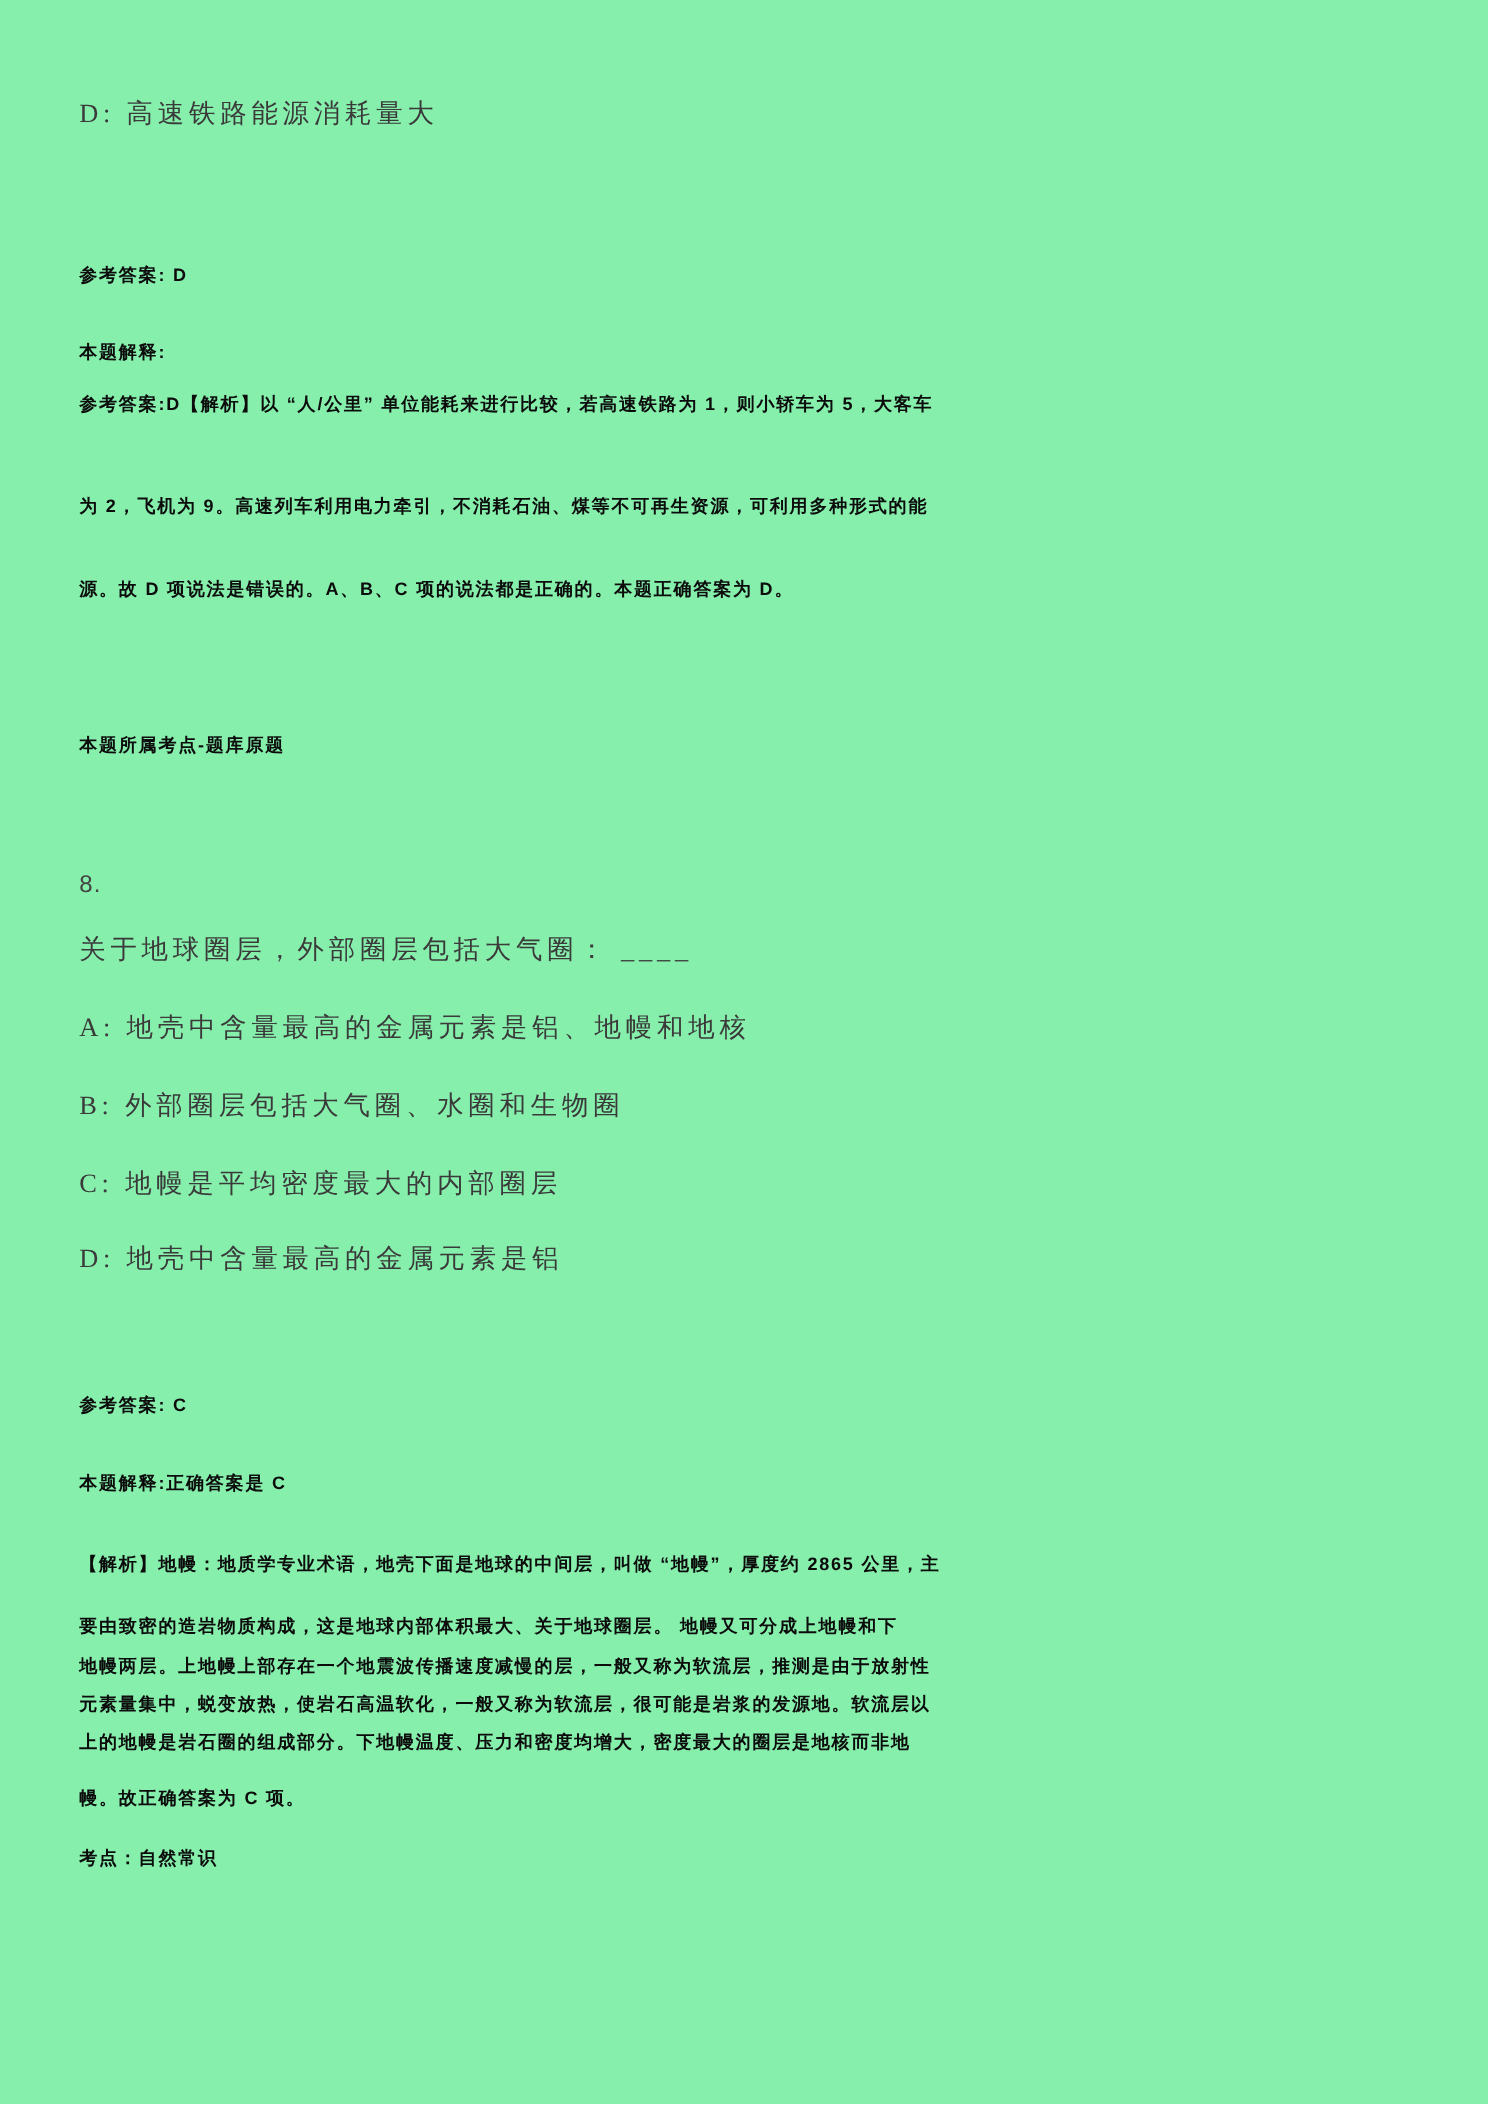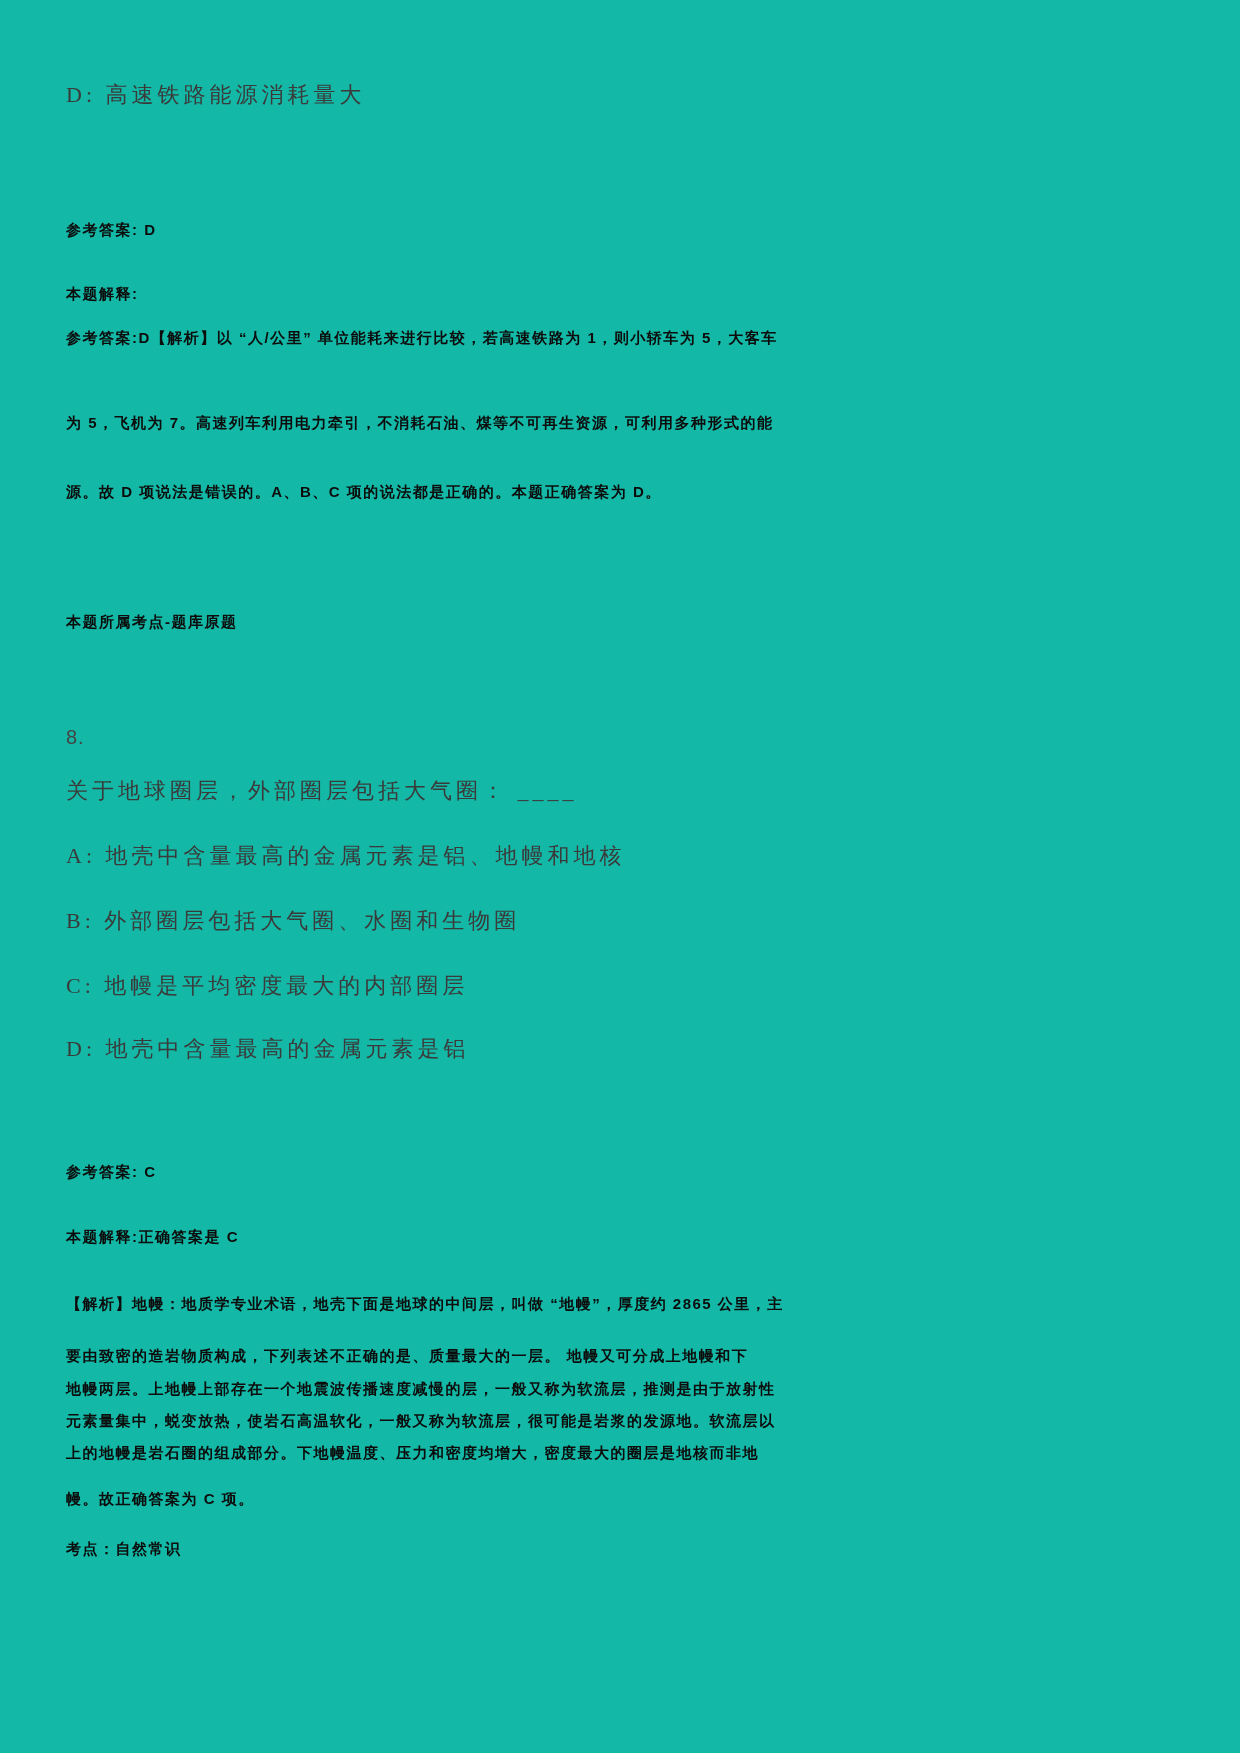--- a/index.html
+++ b/index.html
@@ -4,21 +4,21 @@
 <style>
   html, body {
     margin: 0;
     padding: 0;
     background: #fbfbfb;
   }
   .page {
     position: relative;
     width: 1240px;
     height: 1753px;
-    background: #14b8a6;
+    background: #86efac;
     overflow: hidden;
   }
   .t {
     position: absolute;
     left: 66px;
     white-space: nowrap;
     line-height: 1;
   }
   
   .reg {
@@ -48,35 +48,35 @@
 </head>
 <body>
 
 <div class="page">
 
   <div class="t reg" style="top:84px">D: 高速铁路能源消耗量大</div>
 
   <div class="t bold" style="top:222px">参考答案: D</div>
   <div class="t bold" style="top:286px">本题解释:</div>
   <div class="t bold" style="top:330px">参考答案:D【解析】以 “人/公里” 单位能耗来进行比较，若高速铁路为 1，则小轿车为 5，大客车</div>
-  <div class="t bold" style="top:415px">为 5，飞机为 7。高速列车利用电力牵引，不消耗石油、煤等不可再生资源，可利用多种形式的能</div>
+  <div class="t bold" style="top:415px">为 2，飞机为 9。高速列车利用电力牵引，不消耗石油、煤等不可再生资源，可利用多种形式的能</div>
   <div class="t bold" style="top:484px">源。故 D 项说法是错误的。A、B、C 项的说法都是正确的。本题正确答案为 D。</div>
   <div class="t bold" style="top:614px">本题所属考点-题库原题</div>
 
   <div class="t num" style="top:727px">8.</div>
   <div class="t reg" style="top:780px">关于地球圈层，外部圈层包括大气圈： ____</div>
 
   <div class="t reg" style="top:845px">A: 地壳中含量最高的金属元素是铝、地幔和地核</div>
   <div class="t reg" style="top:910px">B: 外部圈层包括大气圈、水圈和生物圈</div>
   <div class="t reg" style="top:975px">C: 地幔是平均密度最大的内部圈层</div>
   <div class="t reg" style="top:1038px">D: 地壳中含量最高的金属元素是铝</div>
 
   <div class="t bold" style="top:1164px">参考答案: C</div>
   <div class="t bold" style="top:1229px">本题解释:正确答案是 C</div>
   <div class="t bold" style="top:1296px">【解析】地幔：地质学专业术语，地壳下面是地球的中间层，叫做 “地幔”，厚度约 2865 公里，主</div>
-  <div class="t bold" style="top:1348px">要由致密的造岩物质构成，下列表述不正确的是、质量最大的一层。 地幔又可分成上地幔和下</div>
+  <div class="t bold" style="top:1348px">要由致密的造岩物质构成，这是地球内部体积最大、关于地球圈层。 地幔又可分成上地幔和下</div>
   <div class="t bold" style="top:1381px">地幔两层。上地幔上部存在一个地震波传播速度减慢的层，一般又称为软流层，推测是由于放射性</div>
   <div class="t bold" style="top:1413px">元素量集中，蜕变放热，使岩石高温软化，一般又称为软流层，很可能是岩浆的发源地。软流层以</div>
   <div class="t bold" style="top:1445px">上的地幔是岩石圈的组成部分。下地幔温度、压力和密度均增大，密度最大的圈层是地核而非地</div>
   <div class="t bold" style="top:1491px">幔。故正确答案为 C 项。</div>
   <div class="t bold" style="top:1541px">考点：自然常识</div>
 
 </div>
 
 </body></html>

